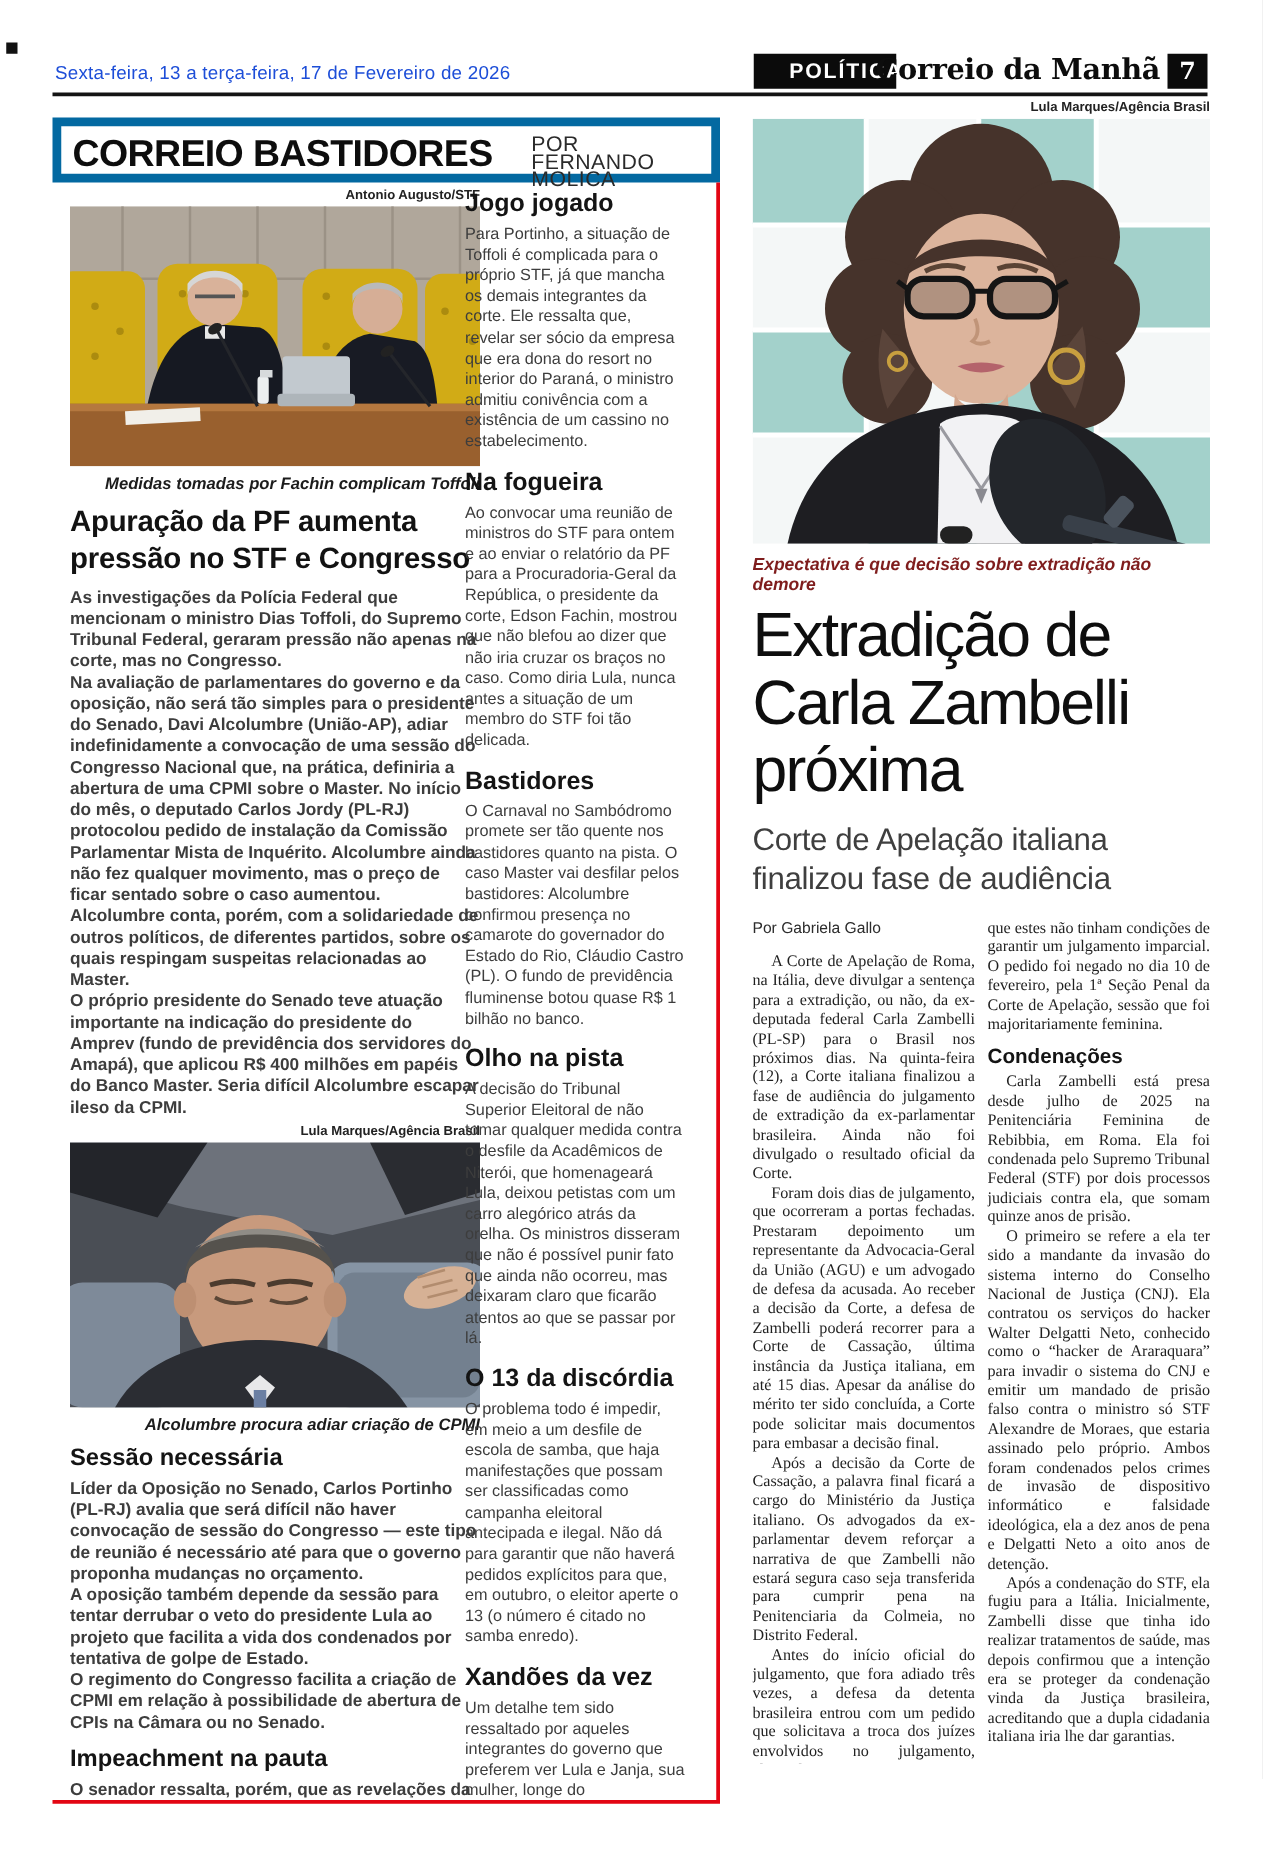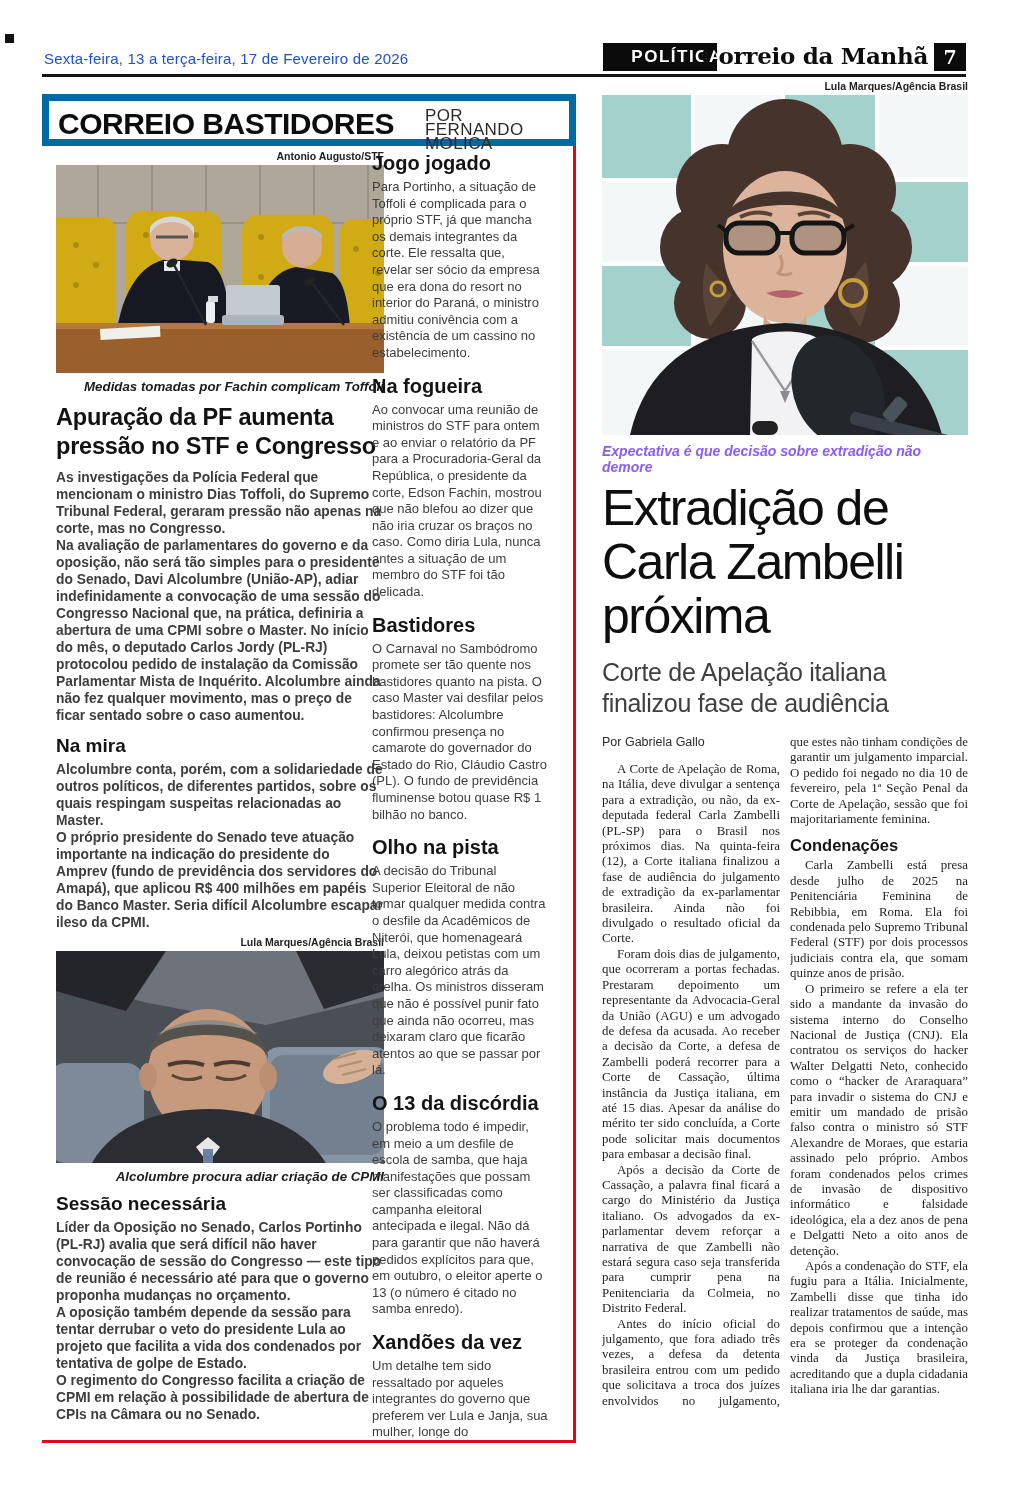--- a/index.html
+++ b/index.html
@@ -49,21 +49,21 @@
   .photo-frame { width:100%; display:block; }
   .photo-frame svg { display:block; width:100%; height:100%; }
 
   .note-head { font-size:20px; font-weight:700; color:#141414; margin:13px 0 4px; }
   .note-head.first { margin-top:0; }
   .note-body { font-size:13px; line-height:16.6px; color:#3d3d3d; }
 
   
   .zambelli { left:602px; top:80px; width:366px; height:1368px; overflow:hidden; }
   .z-photo { width:366px; height:340px; }
-  .z-caption { font-style:italic; font-weight:700; font-size:14px; color:#8b5cf6; margin:8px 0 4px; }
+  .z-caption { font-style:italic; font-weight:700; font-size:14px; color:#7f1d1d; margin:8px 0 4px; }
   .z-headline { width:320px; font-size:50px; font-weight:400; line-height:1.08; letter-spacing:-1.5px; color:#0e0e0e; margin:6px 0 14px; }
   .z-deck { font-size:25px; line-height:1.24; font-weight:400; color:#3f3f3f; letter-spacing:-.3px; margin:0 0 16px; }
   .z-cols { display:flex; gap:10px; }
   .z-col { width:178px; height:676px; overflow:hidden; }
   .z-byline { font-size:12.5px; color:#2c2c2c; margin-bottom:13px; }
   .z-col p {
     font-family:"Liberation Serif", serif; font-size:12.9px; line-height:15.4px;
     text-align:justify; color:#1f1f1f; text-indent:15px;
   }
   .z-col p.no-indent { text-indent:0; }
@@ -146,21 +146,20 @@
         <rect x="170" y="120" width="54" height="34" rx="3" fill="#c2c9cf"></rect>
         <rect x="166" y="150" width="62" height="10" rx="3" fill="#aeb5ba"></rect>
       </svg>
     </div>
 
     <div class="caption">Medidas tomadas por Fachin complicam Toffoli</div>
     <h2 class="headline-2">Apuração da PF aumenta pressão no STF e Congresso</h2>
     <p class="body-p">As investigações da Polícia Federal que mencionam o ministro Dias Toffoli, do Supremo Tribunal Federal, geraram pressão não apenas na corte, mas no Congresso.</p>
     <p class="body-p">Na avaliação de parlamentares do governo e da oposição, não será tão simples para o presidente do Senado, Davi Alcolumbre (União-AP), adiar indefinidamente a convocação de uma sessão do Congresso Nacional que, na prática, definiria a abertura de uma CPMI sobre o Master. No início do mês, o deputado Carlos Jordy (PL-RJ) protocolou pedido de instalação da Comissão Parlamentar Mista de Inquérito. Alcolumbre ainda não fez qualquer movimento, mas o preço de ficar sentado sobre o caso aumentou.</p>
 
-    <h3 class="sub-head">Na mira</h3>
     <p class="body-p">Alcolumbre conta, porém, com a solidariedade de outros políticos, de diferentes partidos, sobre os quais respingam suspeitas relacionadas ao Master.</p>
     <p class="body-p">O próprio presidente do Senado teve atuação importante na indicação do presidente do Amprev (fundo de previdência dos servidores do Amapá), que aplicou R$ 400 milhões em papéis do Banco Master. Seria difícil Alcolumbre escapar ileso da CPMI.</p>
 
     <div class="credit" style="margin-top:5px">Lula Marques/Agência Brasil</div>
 
     <div class="photo-frame" style="height:212px">
       <svg viewBox="0 0 328 212" preserveAspectRatio="none">
         <rect width="328" height="212" fill="#4a4e55"></rect>
         <path d="M0,0 L328,0 L328,46 L210,74 L92,52 L0,28 Z" fill="#6d727b"></path>
         <path d="M0,0 L110,0 L70,60 L0,40 Z" fill="#23252a"></path>

